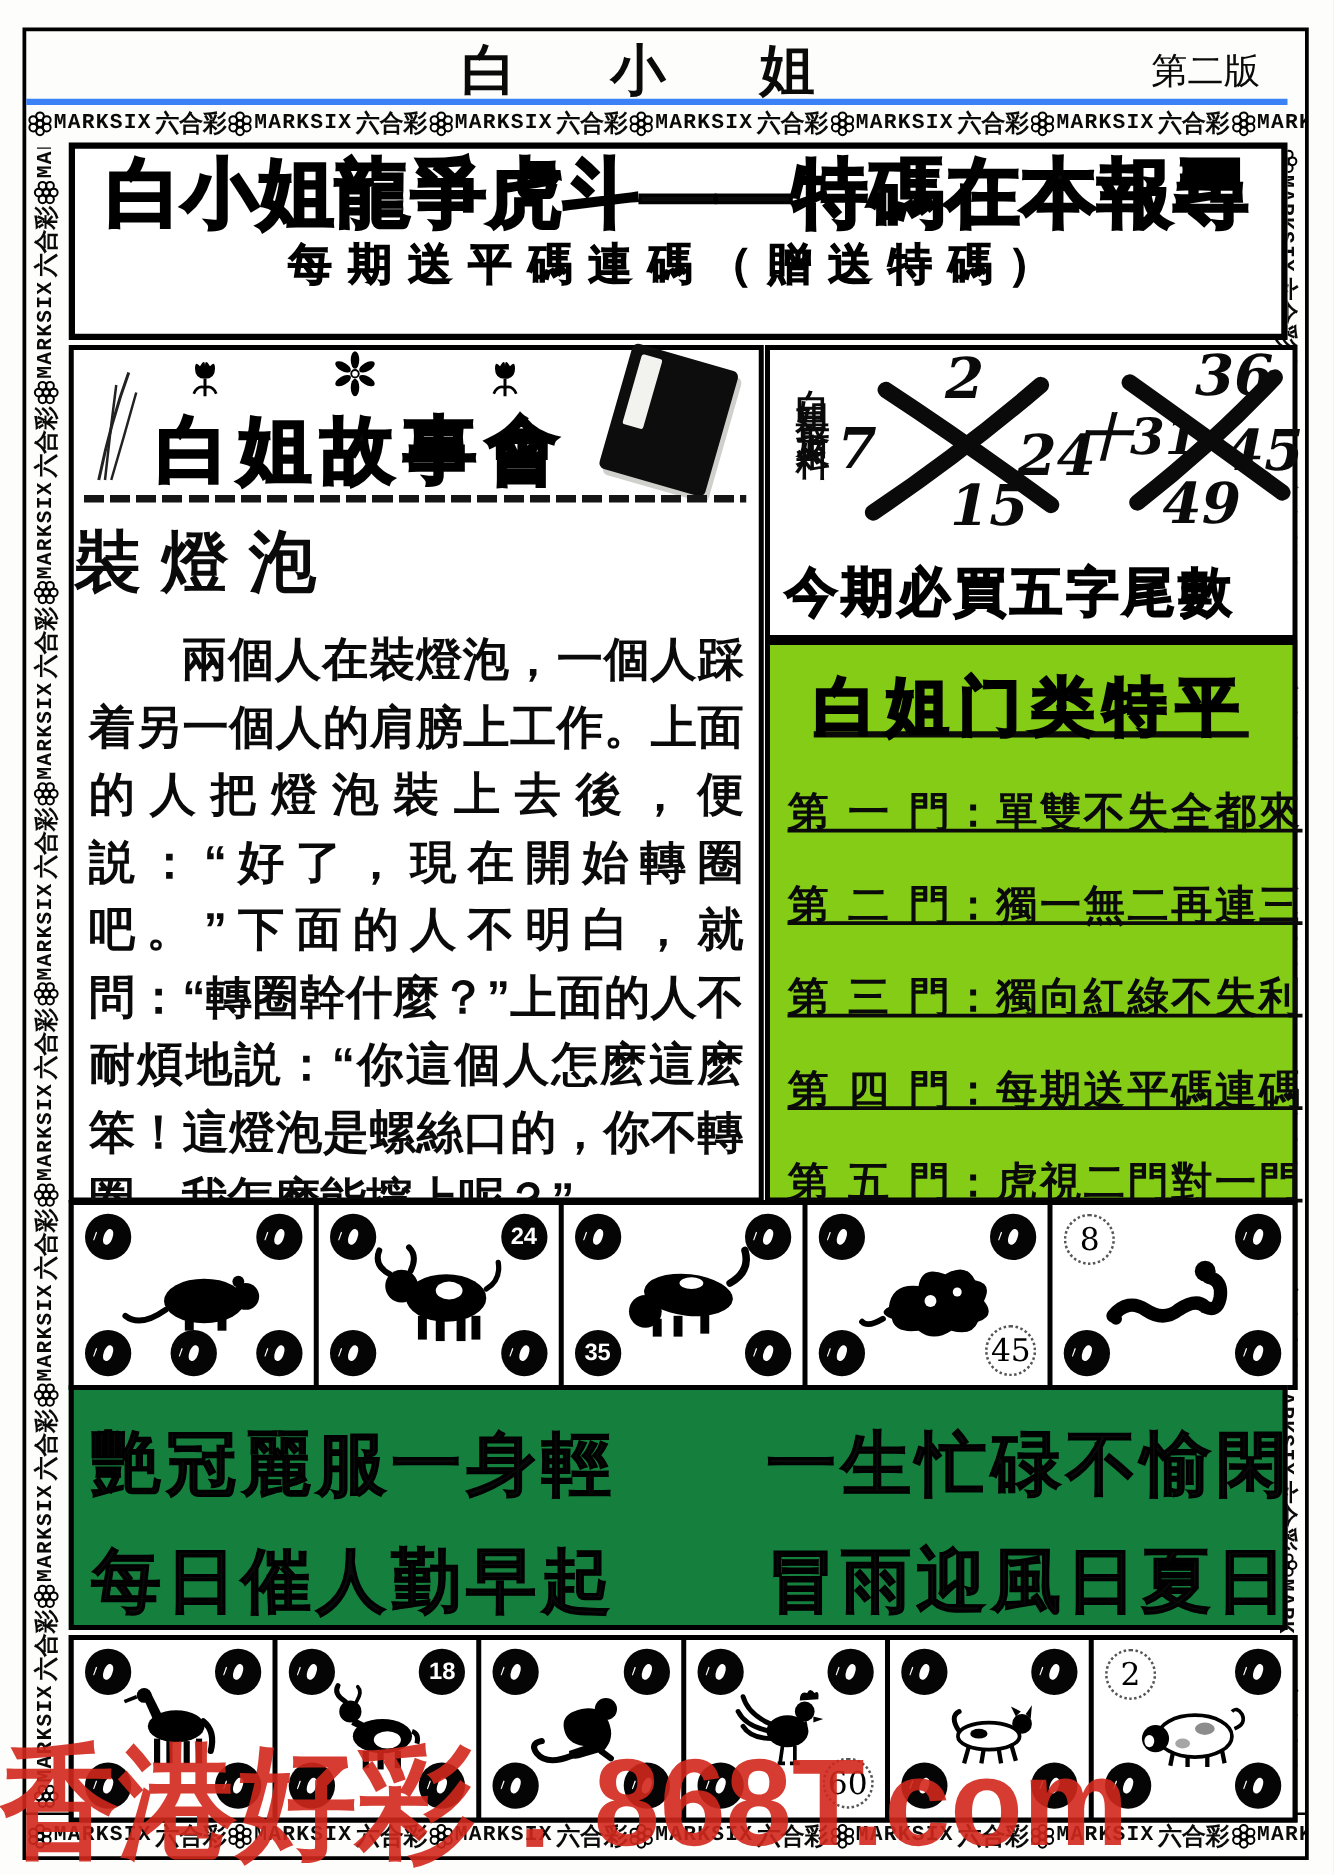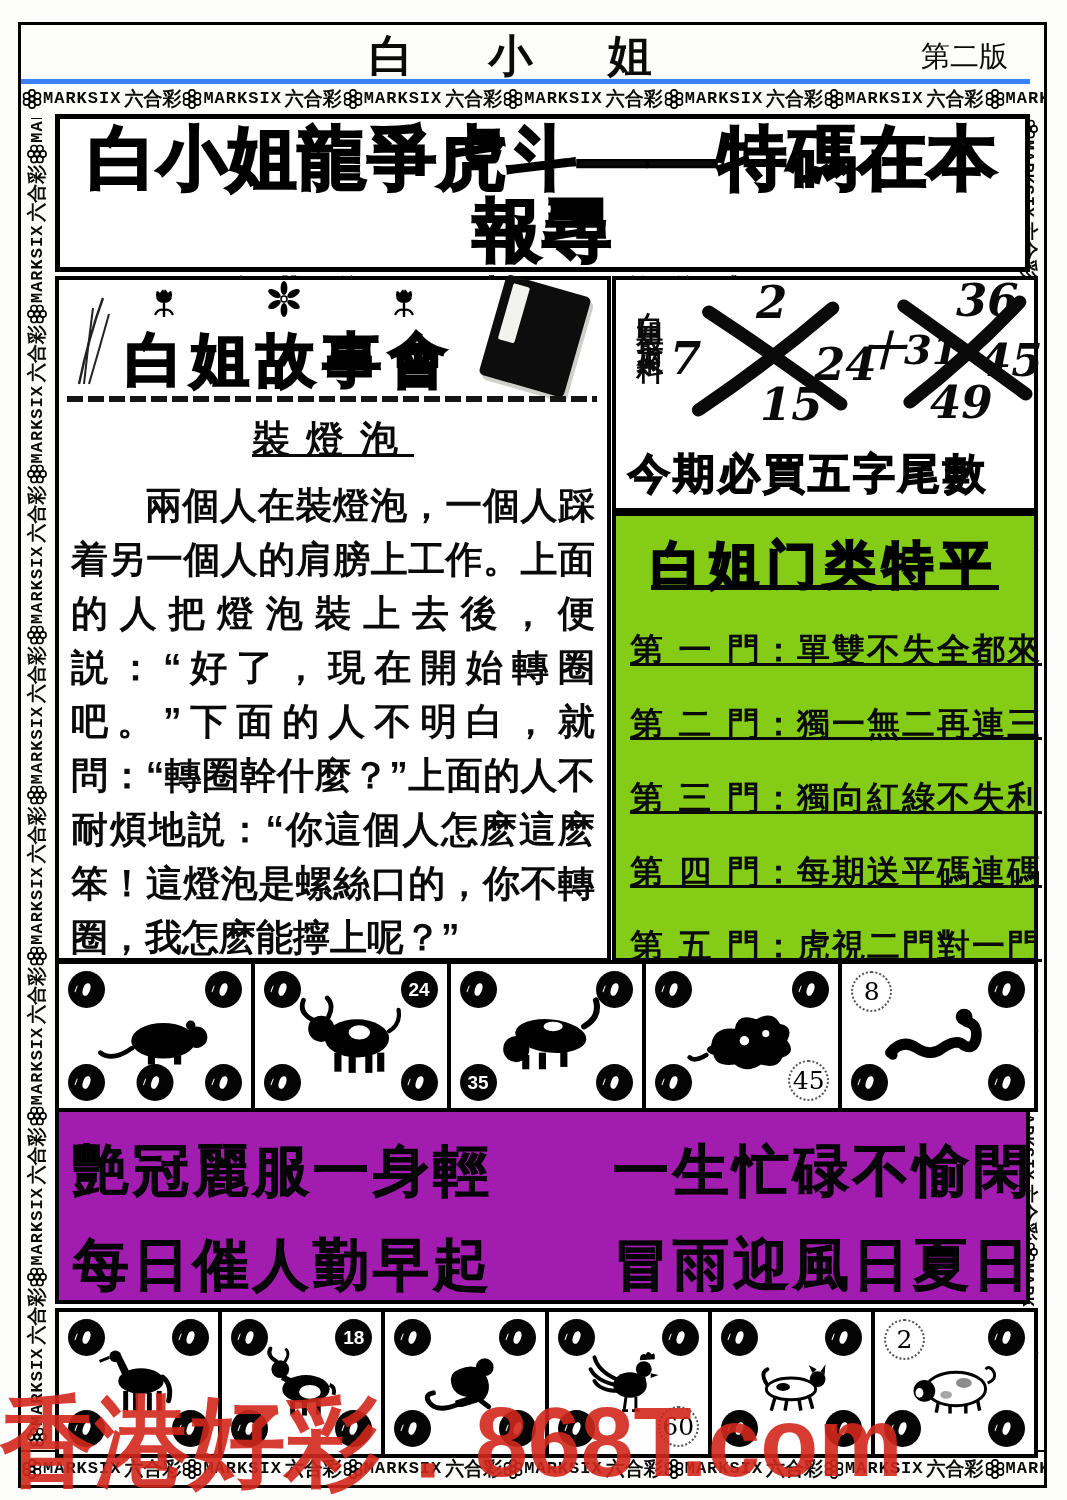--- a/index.html
+++ b/index.html
@@ -18,35 +18,35 @@
   .vstrip.right{right:24px;}
   .vstrip-inner{width:1330px;height:30px;display:flex;align-items:center;justify-content:space-between;transform-origin:0 0;white-space:nowrap;}
   .vstrip.left .vstrip-inner{transform:rotate(-90deg) translateX(-1330px);}
   .vstrip.right .vstrip-inner{transform:rotate(90deg) translateY(-30px);}
   .brand-item{display:inline-flex;align-items:center;gap:3px;}
   .brand-latin{font-size:17px;font-weight:bold;letter-spacing:1px;font-family:"Liberation Mono",monospace;}
   .brand-cjk{font-size:19px;font-weight:bold;}
   .flower{width:22px;height:22px;flex:0 0 auto;}
   
   .headline-box{position:absolute;left:55px;top:114px;width:965px;height:148px;border:5px solid #000;background:#fff;}
-  .headline{margin-top:4px;text-align:center;font-size:69px;font-weight:bold;-webkit-text-stroke:2.5px #000;letter-spacing:1px;line-height:1.05;}
+  .headline{margin-top:4px;text-align:center;font-size:60px;font-weight:bold;-webkit-text-stroke:2.5px #000;letter-spacing:1px;line-height:1.05;}
   .subheadline{text-align:center;font-size:35px;font-weight:bold;letter-spacing:13px;-webkit-text-stroke:1px #000;margin-top:2px;}
   
   .story-box{position:absolute;left:55px;top:276px;width:548px;height:678px;border:4px solid #000;background:#fff;}
   .story-head{position:relative;height:120px;}
   .tulip{position:absolute;width:26px;height:34px;}
   .tulip.t1{left:92px;top:6px;}
   .tulip.t2{left:332px;top:6px;}
   .starflower{position:absolute;left:206px;top:0px;width:38px;height:38px;}
   .grass{position:absolute;left:12px;top:14px;width:44px;height:96px;}
   .column-title{position:absolute;left:66px;top:42px;font-size:58px;font-weight:bold;letter-spacing:8px;-webkit-text-stroke:2.5px #000;}
   .book{position:absolute;right:28px;top:4px;width:88px;height:104px;background:#0d0d0d;border-radius:5px;transform:rotate(16deg);box-shadow:4px 4px 0 #cfcfcc;}
   .book-label{position:absolute;left:9px;top:7px;width:17px;height:58px;background:#f2f2ef;border-radius:2px;}
   .head-rule{position:absolute;left:8px;right:10px;top:116px;height:6px;background:repeating-linear-gradient(90deg,#151515 0 16px,rgba(0,0,0,0) 16px 21px);}
-  .story-title{margin-top:14px;text-align:center;font-size:38px;font-weight:bold;letter-spacing:16px;text-decoration:underline;}
+  .story-title{margin-top:14px;font-size:54px;font-weight:bold;letter-spacing:16px;}
   .story-body{margin:14px 12px 0 12px;font-size:37px;line-height:1.46;text-align:justify;text-indent:2em;font-weight:600;}
   
   .tips-box{position:absolute;left:612px;top:276px;width:418px;height:228px;border:4px solid #000;background:#fff;display:flex;}
   .side-label{width:46px;padding-top:10px;writing-mode:vertical-rl;text-orientation:upright;font-size:27px;font-weight:bold;letter-spacing:9px;text-align:left;margin-left:6px;}
   .tips-main{flex:1;position:relative;}
   .numbers-area{position:relative;height:150px;margin-top:4px;}
   .cross-svg{position:absolute;left:0;top:0;width:100%;height:100%;}
   .hand-num{position:absolute;font-family:"DejaVu Serif",serif;font-style:italic;font-weight:bold;font-size:45px;line-height:1;}
   .tips-caption{position:absolute;left:-40px;right:4px;bottom:6px;text-align:left;font-size:42px;font-weight:bold;letter-spacing:3px;-webkit-text-stroke:1.5px #000;white-space:nowrap;}
   
@@ -61,21 +61,21 @@
   .tile{flex:1;background:#fff;position:relative;}
   .tile svg.animal{position:absolute;left:50%;top:50%;width:62%;height:72%;transform:translate(-50%,-50%);}
   .badge{position:absolute;width:37px;height:37px;border-radius:50%;display:flex;align-items:center;justify-content:center;}
   .badge.dark{background:#050505;color:#fff;font-size:19px;font-weight:bold;}
   .badge.light{background:#fff;border:2px dotted #555;color:#000;font-family:"DejaVu Serif",serif;font-size:25px;}
   .badge .speck{width:7px;height:13px;background:#fff;border-radius:45%;transform:rotate(20deg);box-shadow:-10px 3px 0 -3px #fff;}
   .badge.tl{left:9px;top:7px;} .badge.tr{right:9px;top:7px;}
   .badge.bl{left:9px;bottom:7px;} .badge.br{right:9px;bottom:7px;}
   .badge.bc{left:50%;transform:translateX(-50%);bottom:7px;}
   
-  .poem-box{position:absolute;left:55px;top:1108px;width:975px;height:196px;border:4px solid #000;background:#a21caf;padding-left:14px;box-sizing:border-box;}
+  .poem-box{position:absolute;left:55px;top:1108px;width:975px;height:196px;border:4px solid #000;background:#15803d;padding-left:14px;box-sizing:border-box;}
   .poem-line{font-size:56px;font-weight:bold;letter-spacing:4px;white-space:nowrap;-webkit-text-stroke:0.8px #000;}
   .poem-line.l1{margin-top:22px;}
   .poem-line.l2{margin-top:18px;}
   
   .watermark{position:absolute;left:0px;top:1380px;font-size:95px;font-weight:bold;white-space:nowrap;letter-spacing:0px;opacity:0.9;z-index:30;transform:scaleY(1.04);}
 </style>
 </head>
 <body>
 
 <div id="page">

